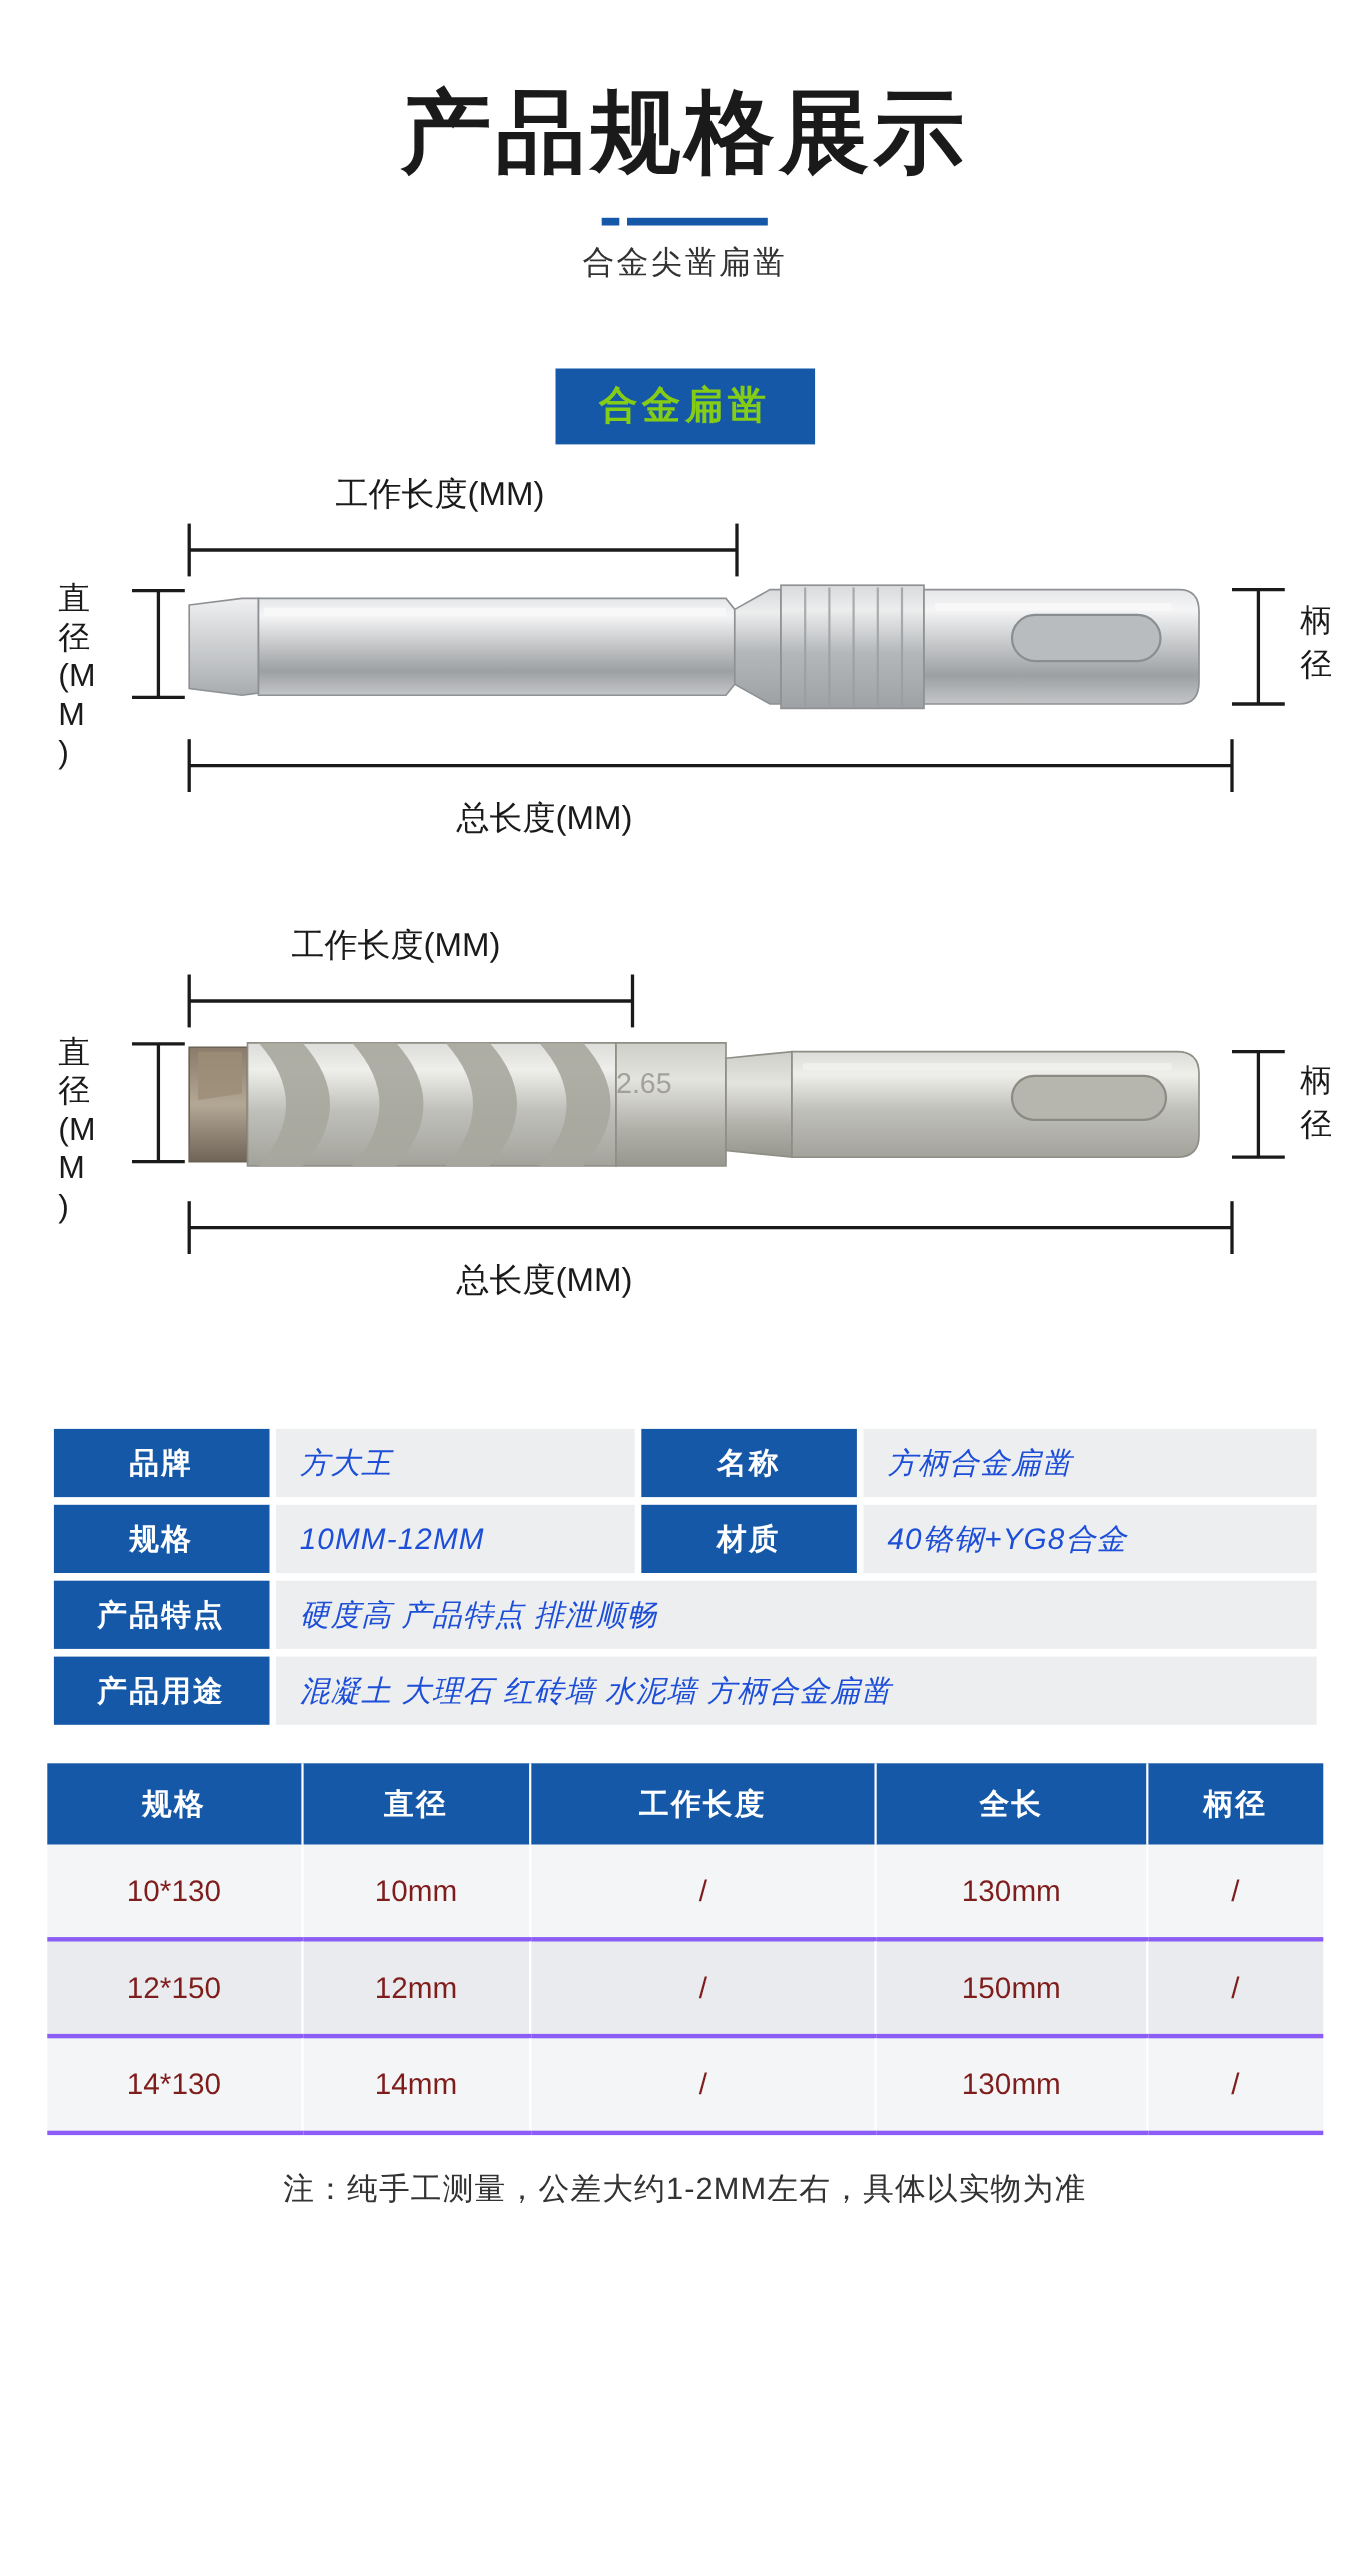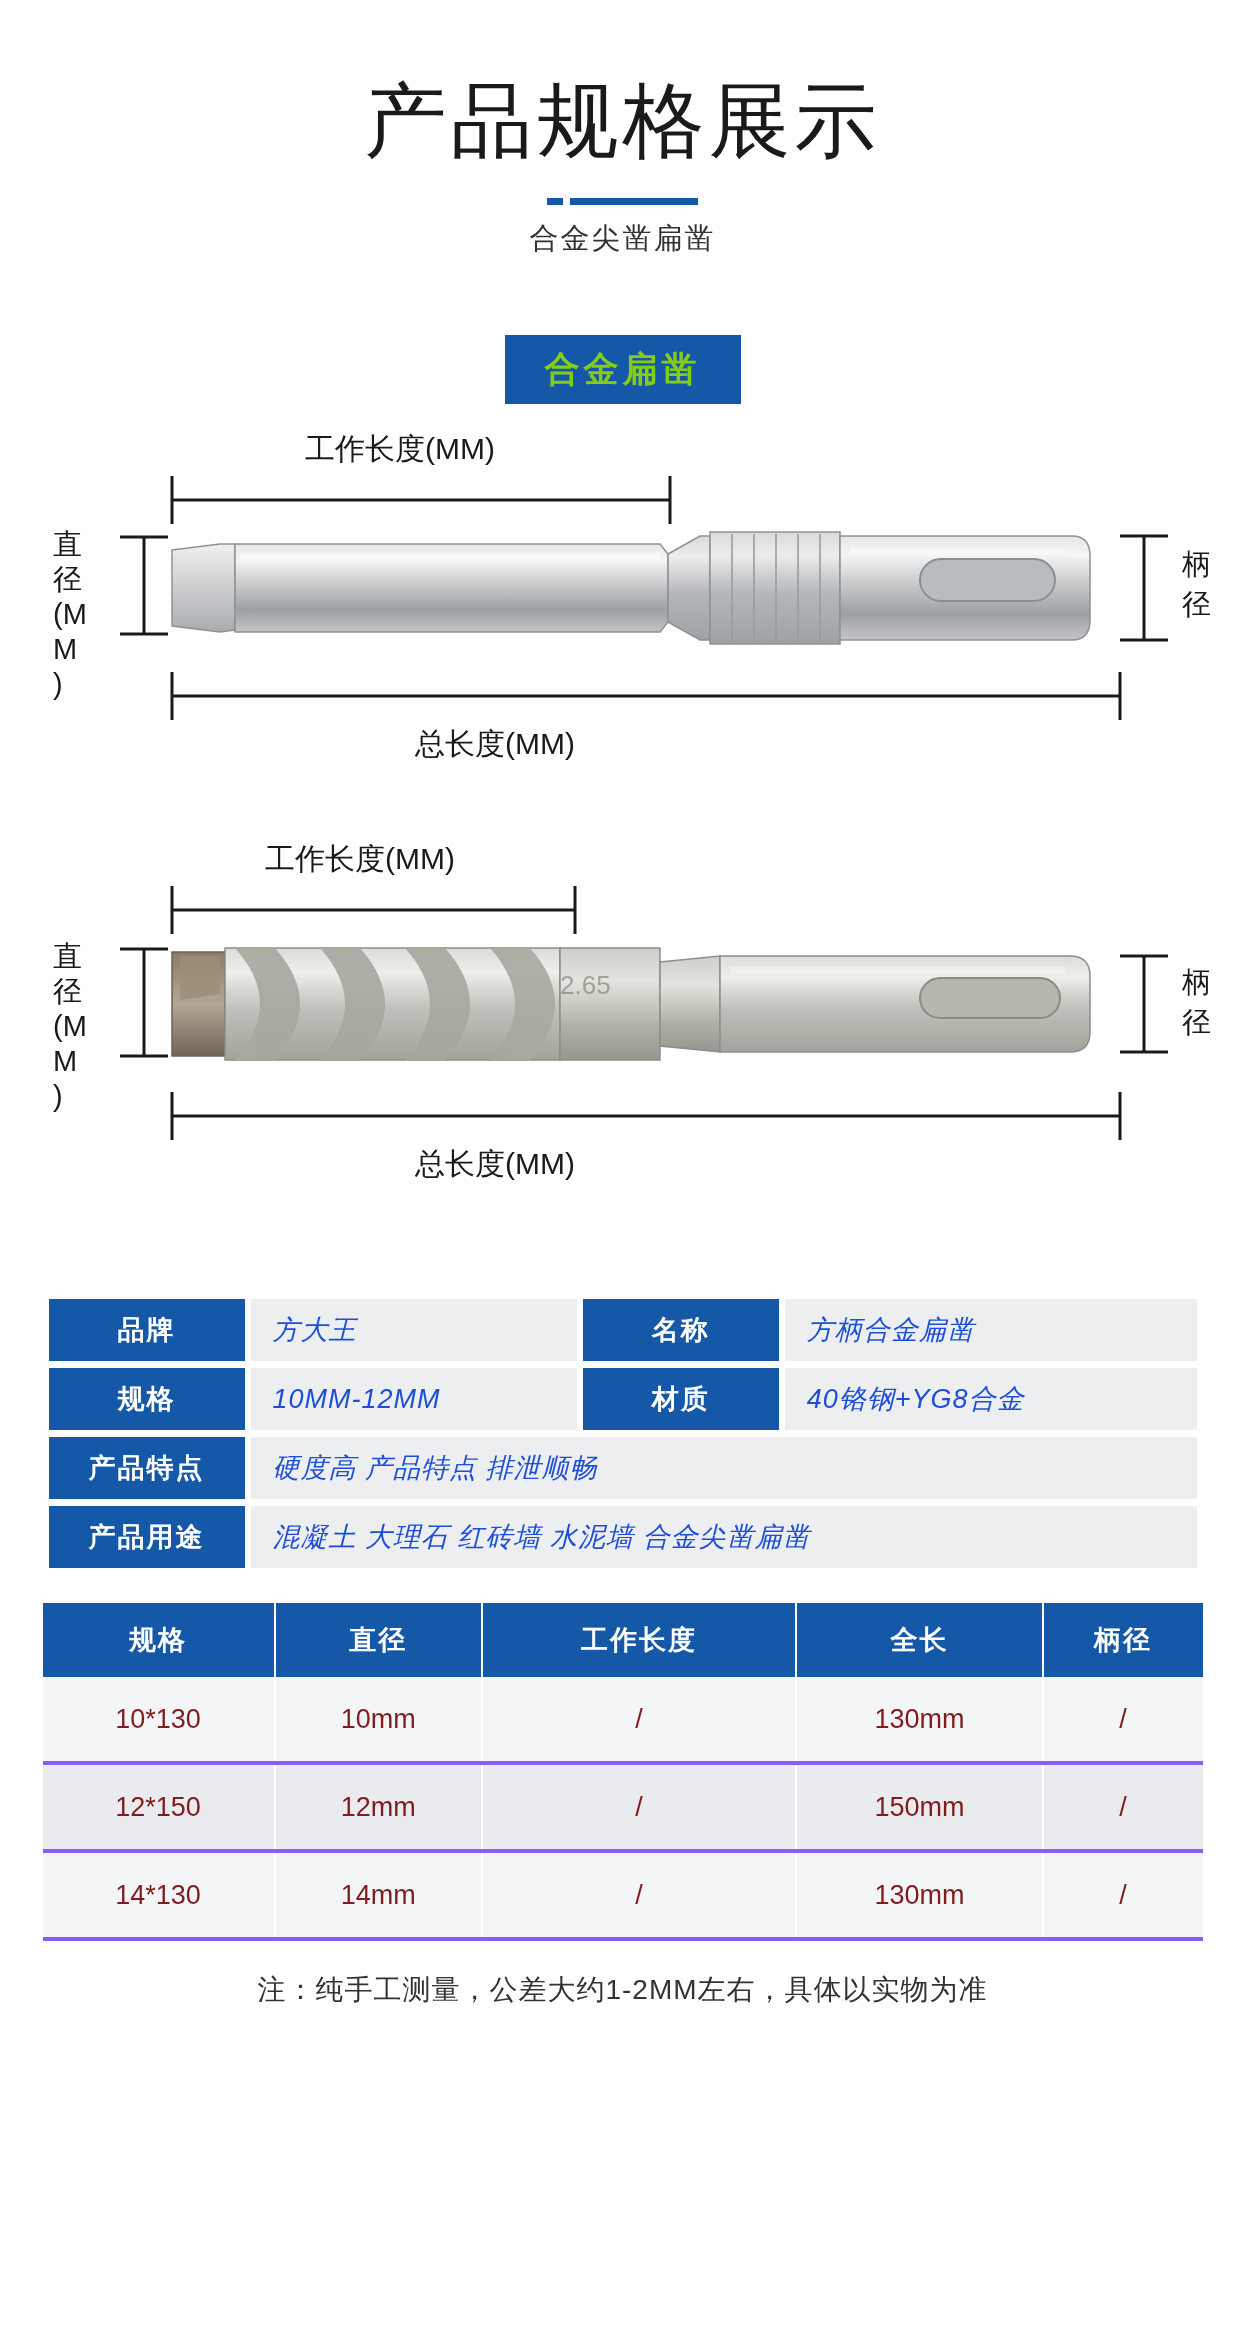--- a/index.html
+++ b/index.html
@@ -23,21 +23,21 @@
     padding: 0;
   }
 
   
   .header {
     text-align: center;
     padding-top: 78px;
   }
   .main-title {
     font-size: 82px;
-    font-weight: normal;
+    font-weight: bold;
     letter-spacing: 4px;
     color: #1a1a1a;
     line-height: 1.05;
     font-family: "DejaVu Sans", "Liberation Sans", sans-serif;
   }
   .title-rule {
     margin: 34px auto 0 auto;
     width: 160px;
     height: 7px;
     display: flex;
@@ -362,21 +362,21 @@
         <td class="val">10MM-12MM</td>
         <td class="lbl">材质</td>
         <td class="val">40铬钢+YG8合金</td>
       </tr>
       <tr>
         <td class="lbl">产品特点</td>
         <td class="val" colspan="3">硬度高 产品特点 排泄顺畅</td>
       </tr>
       <tr>
         <td class="lbl">产品用途</td>
-        <td class="val" colspan="3">混凝土 大理石 红砖墙 水泥墙 合金尖凿扁凿</td>
+        <td class="val" colspan="3">混凝土 大理石 红砖墙 水泥墙 方柄合金扁凿</td>
       </tr>
     </tbody>
   </table>
 
   <table class="size-table">
     <thead>
       <tr>
         <th>规格</th>
         <th>直径</th>
         <th>工作长度</th>

